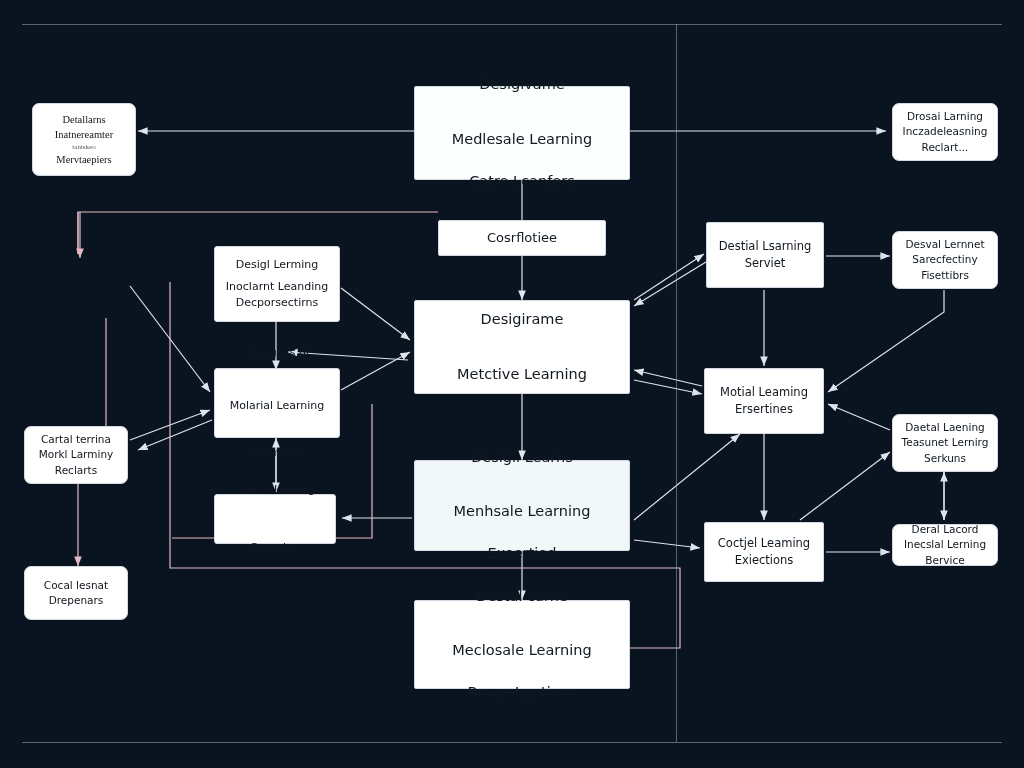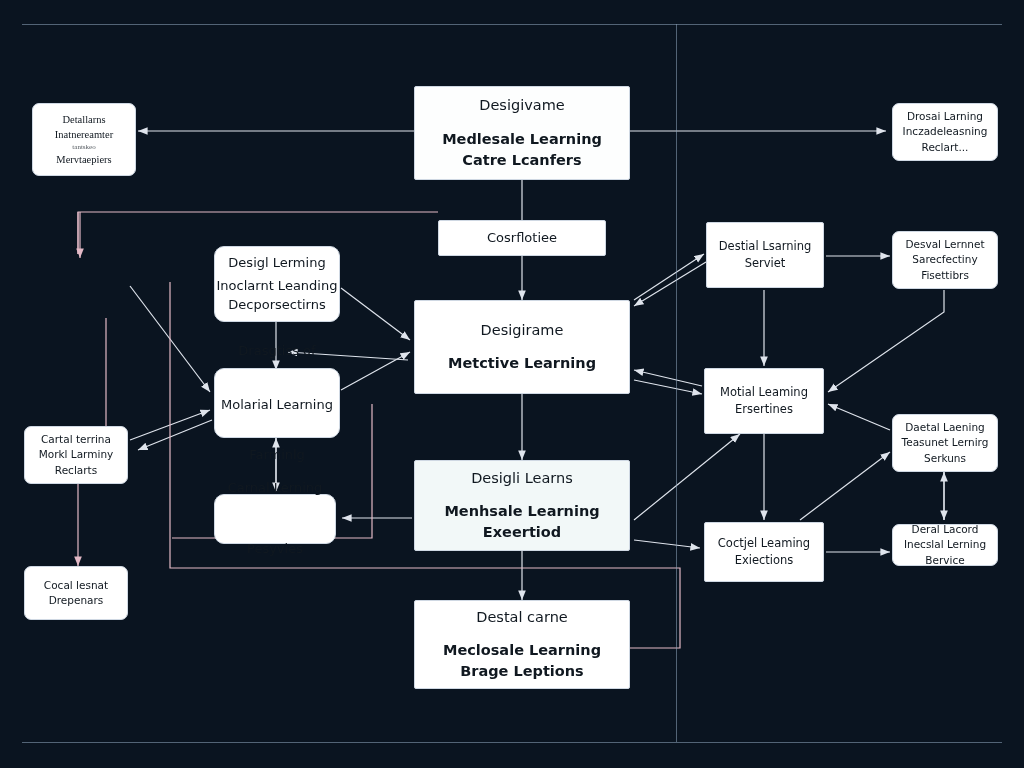--- a/index.html
+++ b/index.html
@@ -16,30 +16,30 @@
     border:1px solid #cfd8e3;
     display:flex;flex-direction:column;
     align-items:center;justify-content:center;
     text-align:center;
     color:#101820;
     box-sizing:border-box;
     line-height:1.5;
     z-index:3;
   }
   .node .ttl{font-weight:400;}
-  .node .sub{font-weight:700;}
+  .node .sub{font-weight:400;margin-top:21px;}
   
   .big{border-radius:2px;font-size:14.5px;text-align:center;}
   .big .ttl{margin-bottom:12px;}
   .big .sub{line-height:1.45;}
   
   .small{border-radius:7px;font-size:10.5px;padding:4px 6px;}
   .small .ln{line-height:1.45;}
   
-  .mid{border-radius:10px;font-size:13px;padding:4px 0;}
+  .mid{border-radius:3px;font-size:11px;padding:4px 0;}
   .mid .ttl{margin-bottom:5px;}
   .mid .ln{line-height:1.45;}
   
   .rcol{border-radius:2px;font-size:11.5px;padding:4px 8px;}
   .rcol .ln{line-height:1.5;}
   .bar{position:absolute;background:#8fa6bd;z-index:1;}
 </style>
 </head>
 <body>
 

